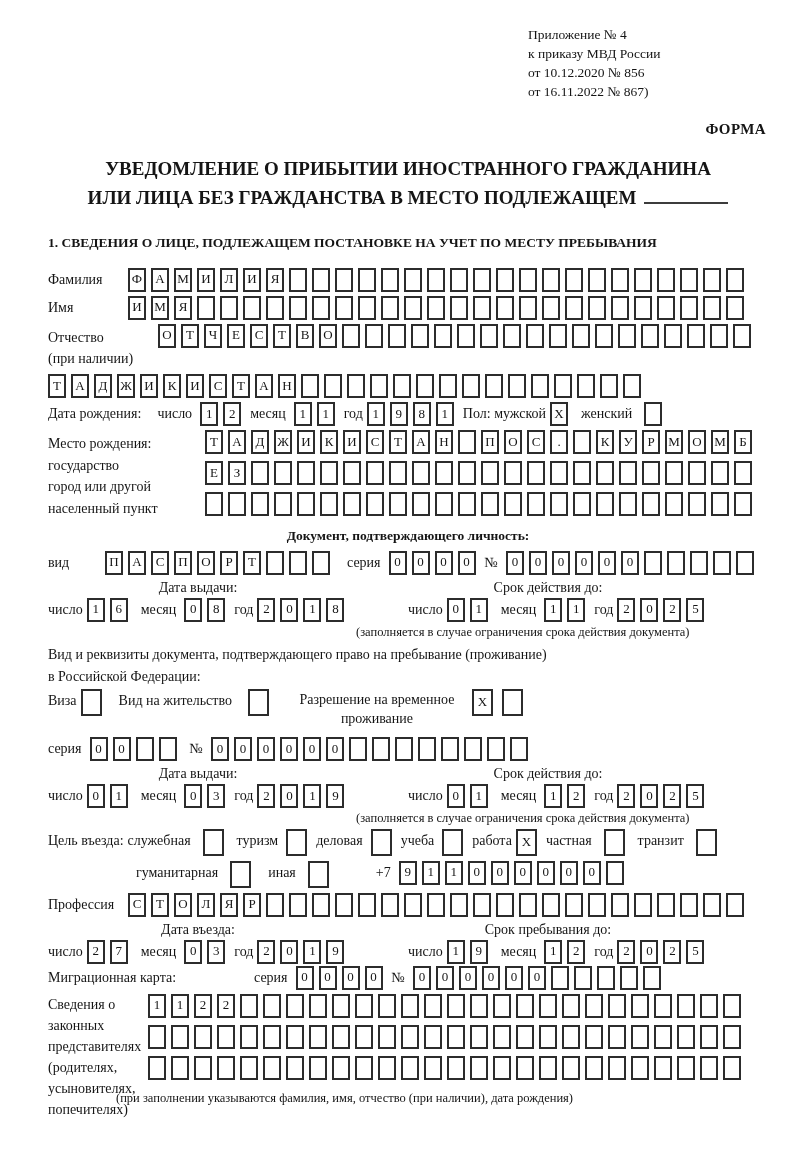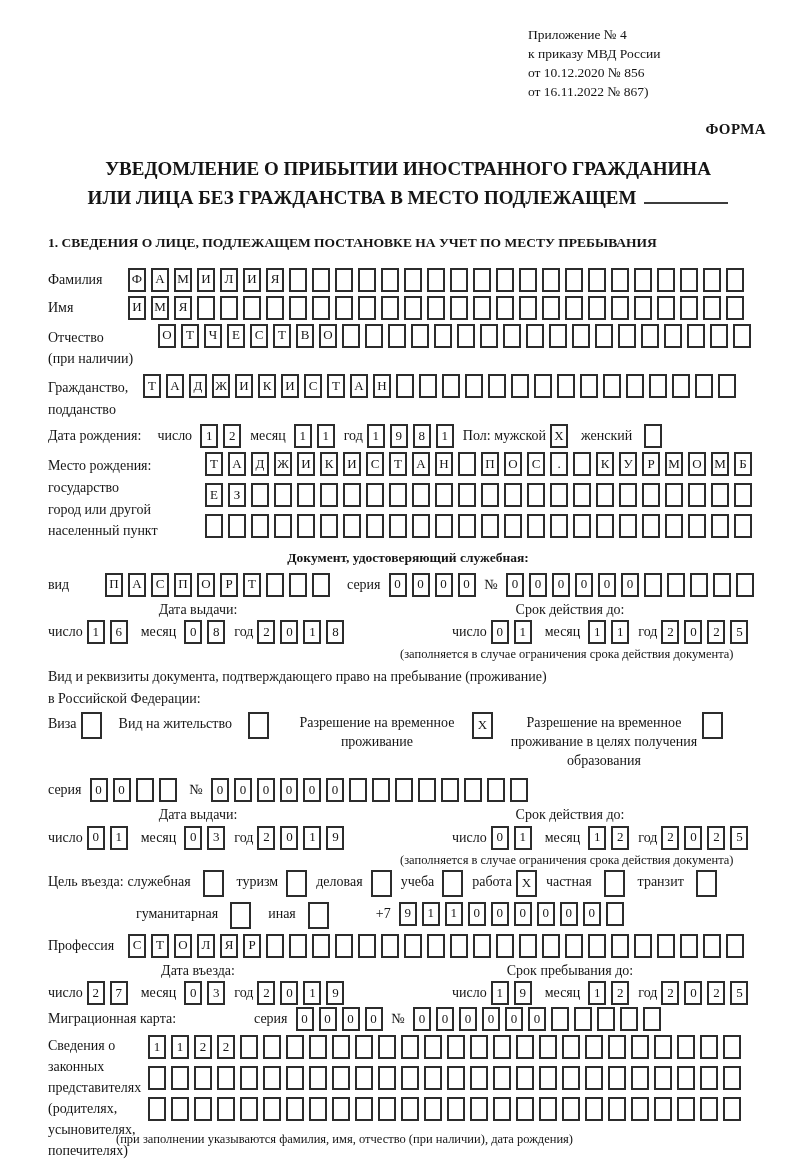--- a/index.html
+++ b/index.html
@@ -40,21 +40,21 @@
   .w110 { width: 110px; } .w157 { width: 157px; }
   .stack { line-height: 1.55; }
 
   .inline-lbl { padding-top: 3px; }
   .gap4 { margin-left: 4px; } .gap8 { margin-left: 8px; } .gap12 { margin-left: 12px; } .gap16 { margin-left: 16px; }
 
   .multirow .cells { margin-bottom: 7px; }
 
   .doc-heading { text-align: center; font-weight: bold; font-size: 13.5px; margin: 4px 0 6px; }
 
-  .date-pair { display: flex; margin-bottom: 2px; gap: 44px; }
+  .date-pair { display: flex; margin-bottom: 2px; }
   .dcol-l { width: 360px; flex: 0 0 auto; }
   .dcol-r { flex: 1; }
   .date-title { text-align: center; margin-bottom: 1px; }
   .dcol-l .date-title { padding-right: 60px; }
   .dcol-r .date-title { padding-right: 80px; }
   .date-fields { display: flex; align-items: flex-start; }
   .restrict-note { font-size: 12.5px; margin-top: 2px; margin-left: -52px; white-space: nowrap; }
 
   .intro { margin: 4px 0 2px; line-height: 1.55; }
 
@@ -186,24 +186,20 @@
           <span class="cell"></span>
           <span class="cell"></span>
           <span class="cell"></span>
           <span class="cell"></span>
           <span class="cell"></span>
           <span class="cell"></span>
         </div>
     </div>
 
     <div class="frow">
-      <div class="flabel w95 stack">
-        <div>Гражданство,</div>
-        <div>подданство</div>
-      </div>
       <div class="cells">
           <span class="cell">Т</span>
           <span class="cell">А</span>
           <span class="cell">Д</span>
           <span class="cell">Ж</span>
           <span class="cell">И</span>
           <span class="cell">К</span>
           <span class="cell">И</span>
           <span class="cell">С</span>
           <span class="cell">Т</span>
@@ -338,21 +334,21 @@
             <span class="cell"></span>
             <span class="cell"></span>
             <span class="cell"></span>
             <span class="cell"></span>
             <span class="cell"></span>
             <span class="cell"></span>
           </div>
       </div>
     </div>
 
-    <div class="doc-heading">Документ, удостоверяющий служебная:</div>
+    <div class="doc-heading">Документ, подтверждающего личность:</div>
 
     <div class="frow">
       <div class="inline-lbl" style="width:57px">вид</div>
       <div class="cells">
           <span class="cell">П</span>
           <span class="cell">А</span>
           <span class="cell">С</span>
           <span class="cell">П</span>
           <span class="cell">О</span>
           <span class="cell">Р</span>
@@ -443,21 +439,20 @@
           <span class="cell"></span>
         </span>
       <span class="inline-lbl gap12">Вид на жительство</span>
       <span class="cells ckbox gap16">
           <span class="cell"></span>
         </span>
       <span class="permit-lbl pw175 gap12">Разрешение на временное проживание</span>
       <span class="cells ckbox gap4">
           <span class="cell">X</span>
         </span>
-      <span class="permit-lbl pw190 gap12">Разрешение на временное проживание в целях получения образования</span>
       <span class="cells ckbox gap4">
           <span class="cell"></span>
         </span>
     </div>
 
     <div class="frow">
       <div class="inline-lbl">серия</div>
       <div class="cells gap8">
           <span class="cell">0</span>
           <span class="cell">0</span>

